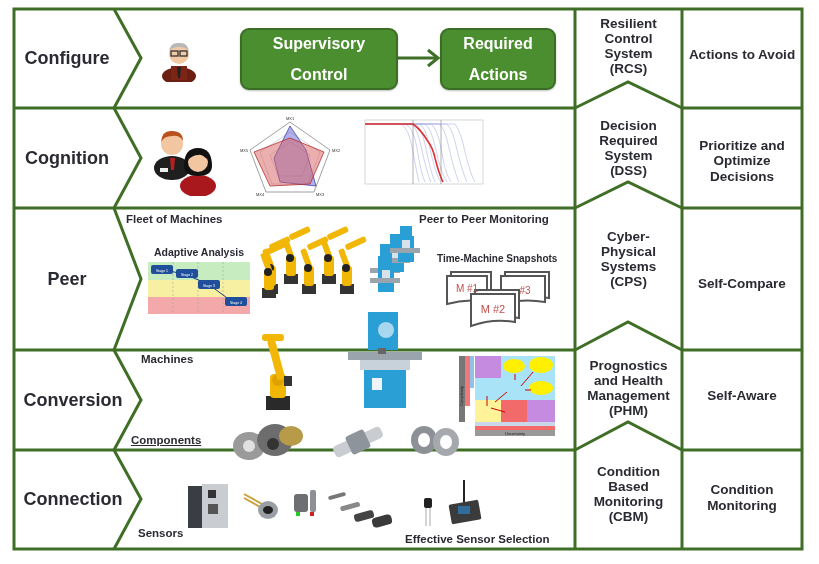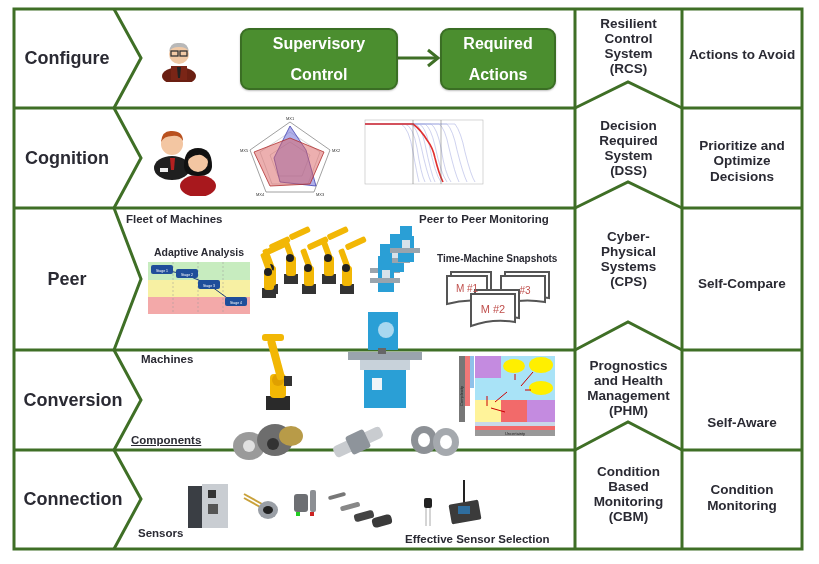--- a/index.html
+++ b/index.html
@@ -100,21 +100,21 @@
   <span>Actions to Avoid</span>
 </div>
 <div class="lbl goal" style="left:682px;top:108px;width:120px;height:106px;flex-direction:column;">
   <span>Prioritize and</span>
   <span>Optimize</span>
   <span>Decisions</span>
 </div>
 <div class="lbl goal" style="left:682px;top:208px;width:120px;height:152px;flex-direction:column;">
   <span>Self-Compare</span>
 </div>
-<div class="lbl goal" style="left:682px;top:350px;width:120px;height:92px;flex-direction:column;margin-top:27px;">
+<div class="lbl goal" style="left:682px;top:350px;width:120px;height:92px;flex-direction:column;">
   <span>Self-Aware</span>
 </div>
 <div class="lbl goal" style="left:682px;top:450px;width:120px;height:95px;flex-direction:column;">
   <span>Condition</span>
   <span>Monitoring</span>
 </div>
 
 <svg class="pic" style="left:160px;top:36px;" width="38" height="46">
   <ellipse cx="19" cy="40" rx="17" ry="9" fill="#6b1f12"></ellipse>
   <rect x="11" y="30" width="16" height="14" fill="#7a2516"></rect>

